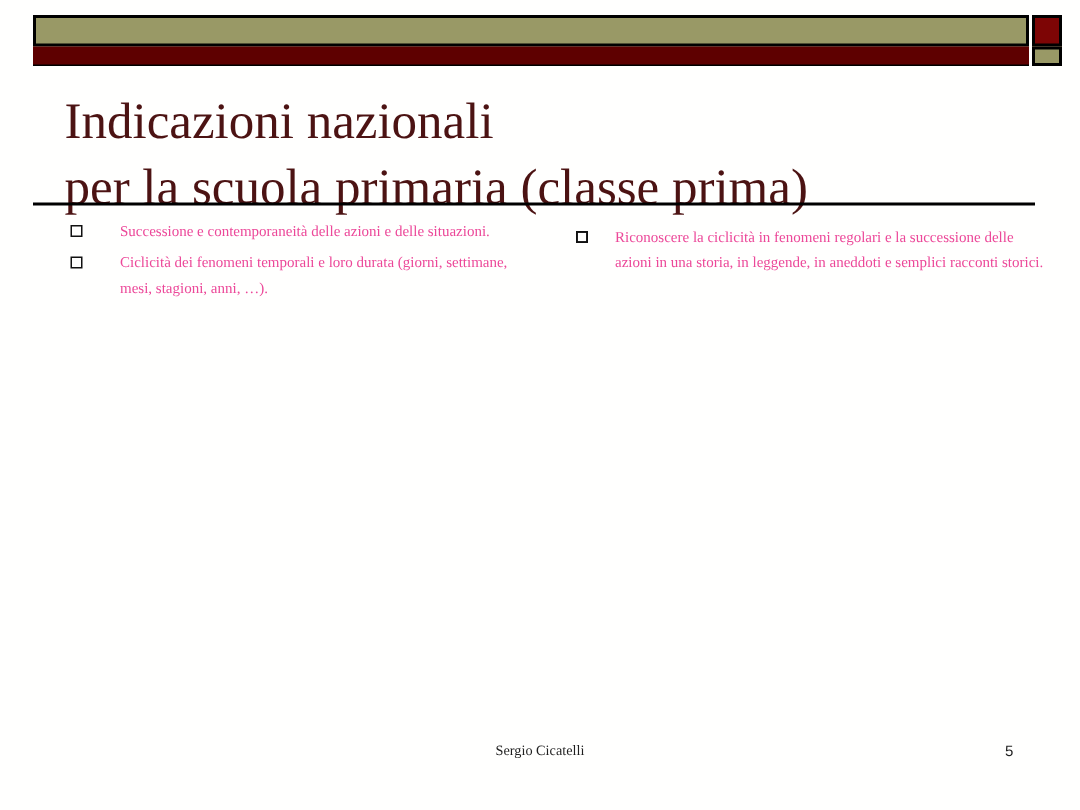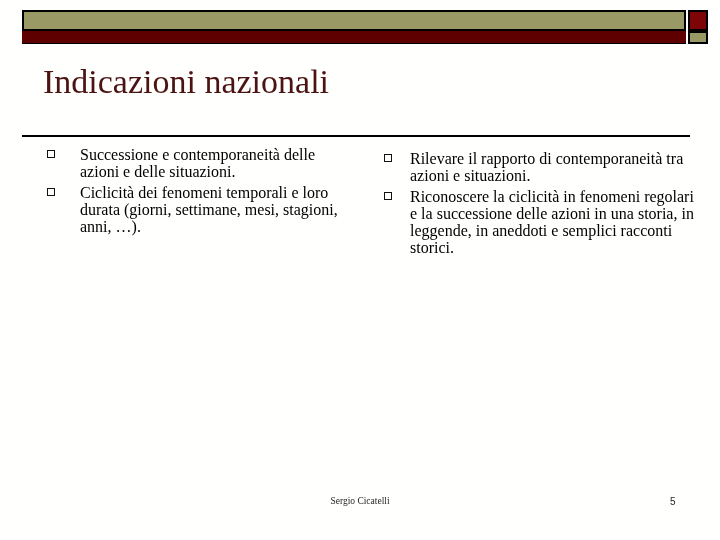--- a/index.html
+++ b/index.html
@@ -66,22 +66,22 @@
     position: absolute;
     left: 22px; top: 135px;
     width: 668px; height: 2px;
     background: #000000;
   }
 
   
   .col {
     position: absolute;
     top: 146px;
-    color: #000000;
-    font-size: 16px;
+    color: #ec4899;
+    font-size: 10px;
     line-height: 17px;
   }
   .col-left  { left: 46px;  width: 306px; }
   .col-right { left: 383px; width: 319px; }
 
   ul.bullets { list-style: none; }
   ul.bullets li {
     position: relative;
     margin-bottom: 4px;
   }
@@ -119,20 +119,21 @@
 
 <div class="slide">
 
   <div class="bar-tan"></div>
   <div class="sq-maroon"></div>
   <div class="bar-maroon"></div>
   <div class="sq-tan"></div>
 
   <div class="title">
     <div>Indicazioni nazionali</div>
+    <div>per la scuola primaria (classe prima)</div>
   </div>
 
   <div class="title-rule"></div>
 
   <div class="col col-left">
     <ul class="bullets">
       <li>
         <span class="sq-bullet"></span>
         <span>Successione e contemporaneità delle azioni e delle situazioni.</span>
       </li>
@@ -143,21 +144,20 @@
     </ul>
   </div>
 
   <div class="col col-right">
     <ul class="bullets">
       <li>
         <span class="sq-bullet"></span>
       </li>
       <li>
         <span class="sq-bullet"></span>
-        <span>Rilevare il rapporto di contemporaneità tra azioni e situazioni.</span>
       </li>
       <li>
         <span class="sq-bullet"></span>
       </li>
       <li>
         <span class="sq-bullet"></span>
         <span>Riconoscere la ciclicità in fenomeni regolari e la successione delle azioni in una storia, in leggende, in aneddoti e semplici racconti storici.</span>
       </li>
     </ul>
   </div>

